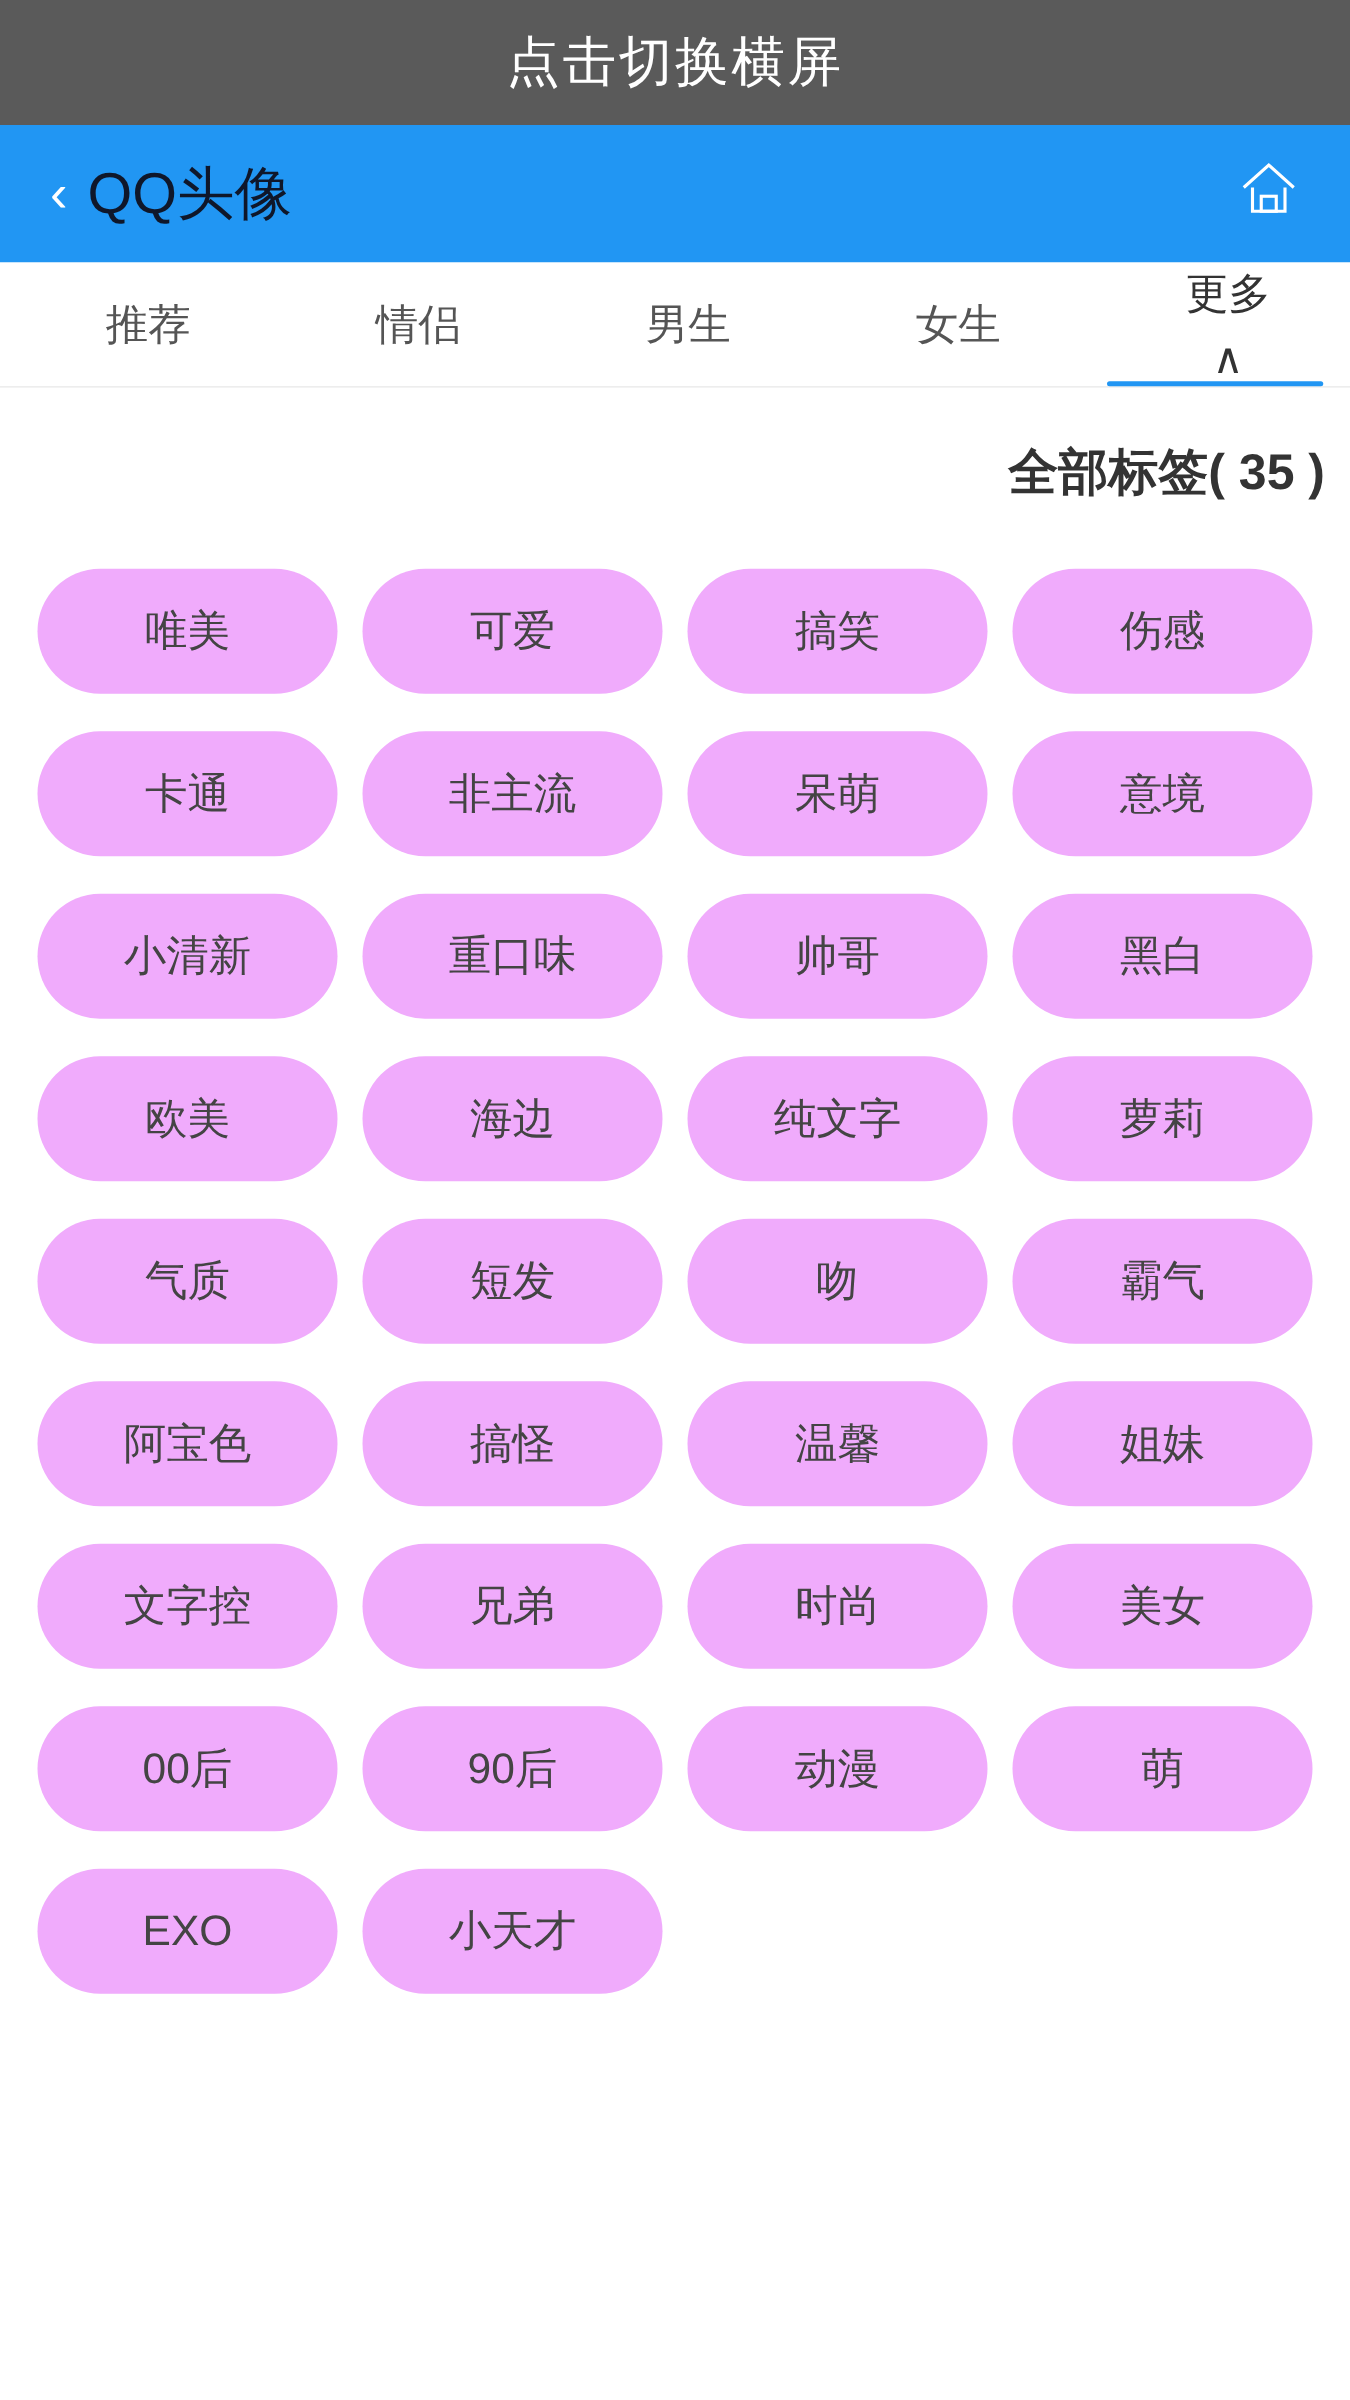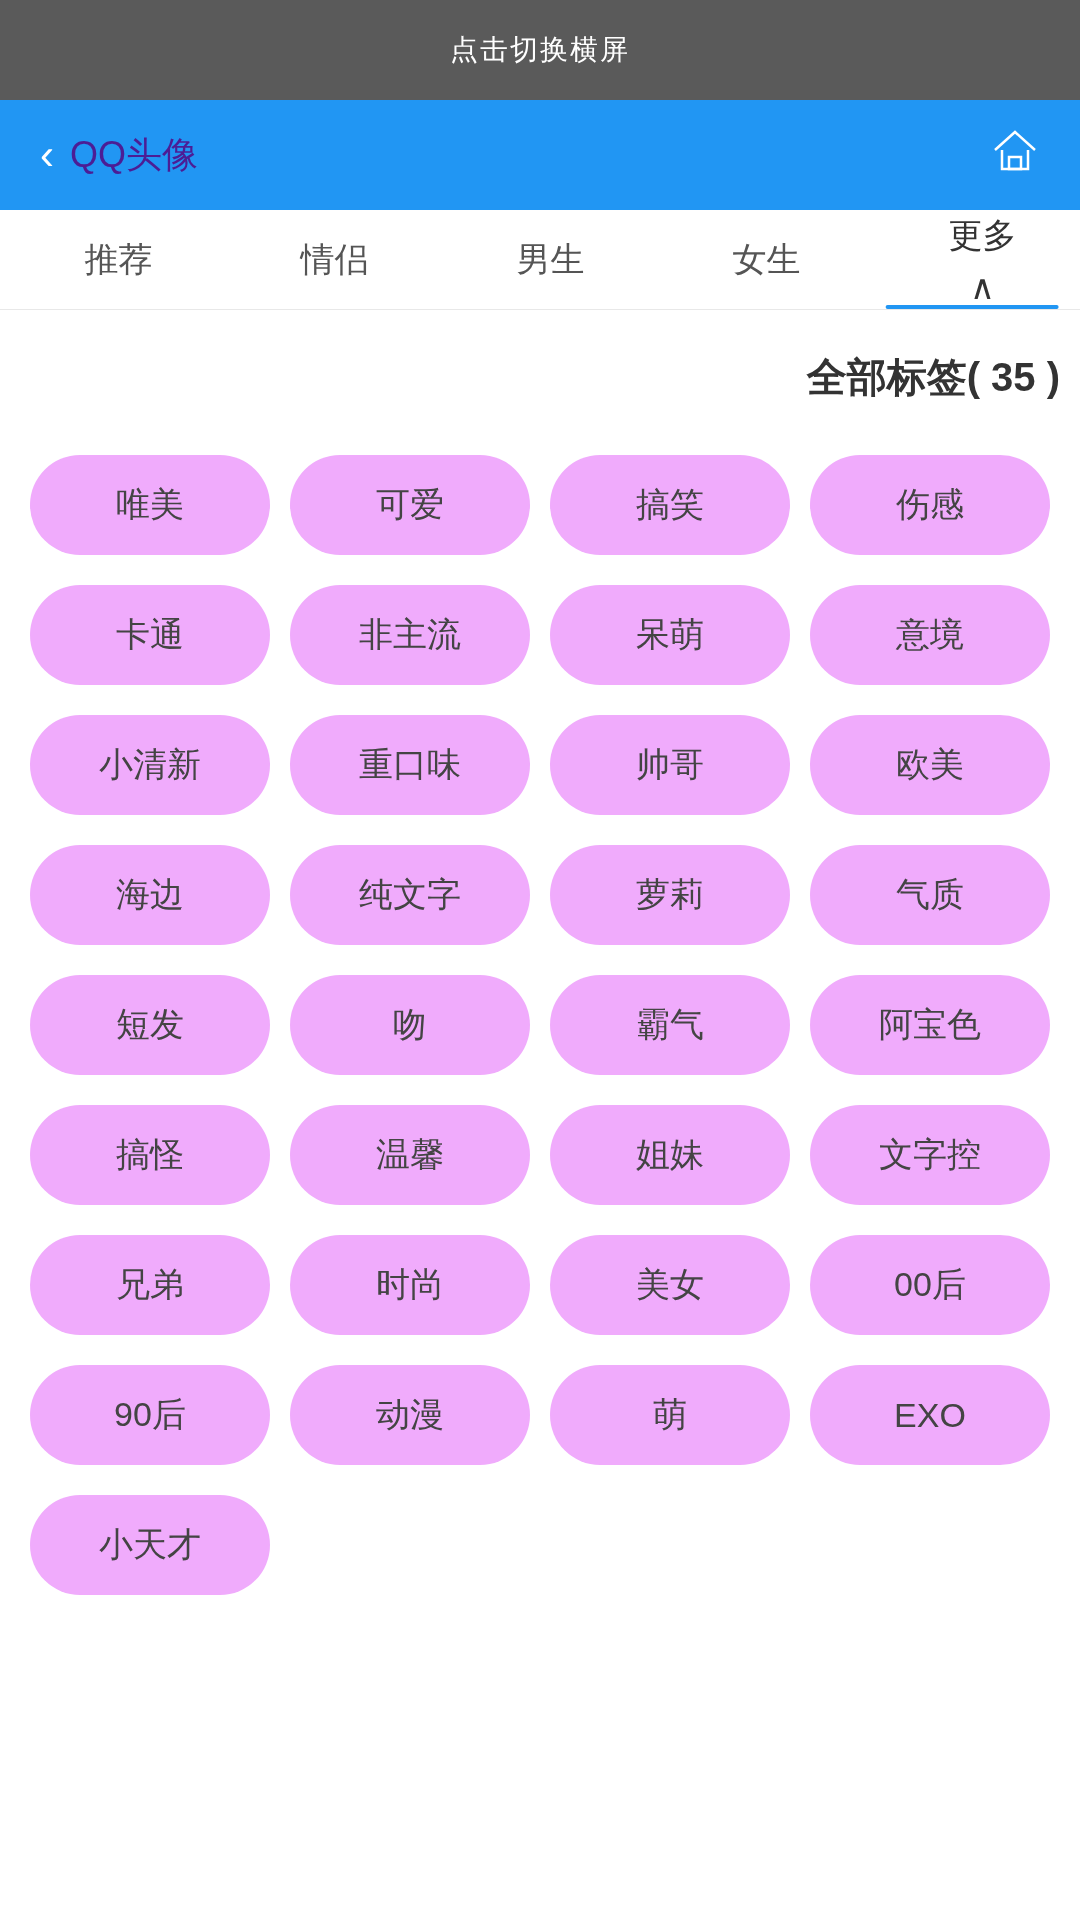--- a/index.html
+++ b/index.html
@@ -17,21 +17,21 @@
       width: 100%;
       background: #5a5a5a;
       height: 100px;
       display: flex;
       align-items: center;
       justify-content: center;
     }
 
     .top-bar-title {
       color: #fff;
-      font-size: 28px;
+      font-size: 43px;
       letter-spacing: 2px;
     }
 
     
     .nav-header {
       width: 100%;
       background: #2196F3;
       height: 110px;
       display: flex;
       align-items: center;
@@ -48,22 +48,22 @@
     }
 
     .nav-back-icon {
       font-size: 42px;
       font-weight: 300;
       line-height: 1;
       color: #fff;
     }
 
     .nav-back-label {
-      font-size: 36px;
-      color: #4c1d95;
+      font-size: 46px;
+      color: #0f172a;
       font-weight: 400;
     }
 
     .nav-home-icon {
       color: #fff;
       font-size: 44px;
       cursor: pointer;
     }
 
     
@@ -206,20 +206,21 @@
       <div class="tag-item">可爱</div>
       <div class="tag-item">搞笑</div>
       <div class="tag-item">伤感</div>
       <div class="tag-item">卡通</div>
       <div class="tag-item">非主流</div>
       <div class="tag-item">呆萌</div>
       <div class="tag-item">意境</div>
       <div class="tag-item">小清新</div>
       <div class="tag-item">重口味</div>
       <div class="tag-item">帅哥</div>
+      <div class="tag-item">黑白</div>
       <div class="tag-item">欧美</div>
       <div class="tag-item">海边</div>
       <div class="tag-item">纯文字</div>
       <div class="tag-item">萝莉</div>
       <div class="tag-item">气质</div>
       <div class="tag-item">短发</div>
       <div class="tag-item">吻</div>
       <div class="tag-item">霸气</div>
       <div class="tag-item">阿宝色</div>
       <div class="tag-item">搞怪</div>

